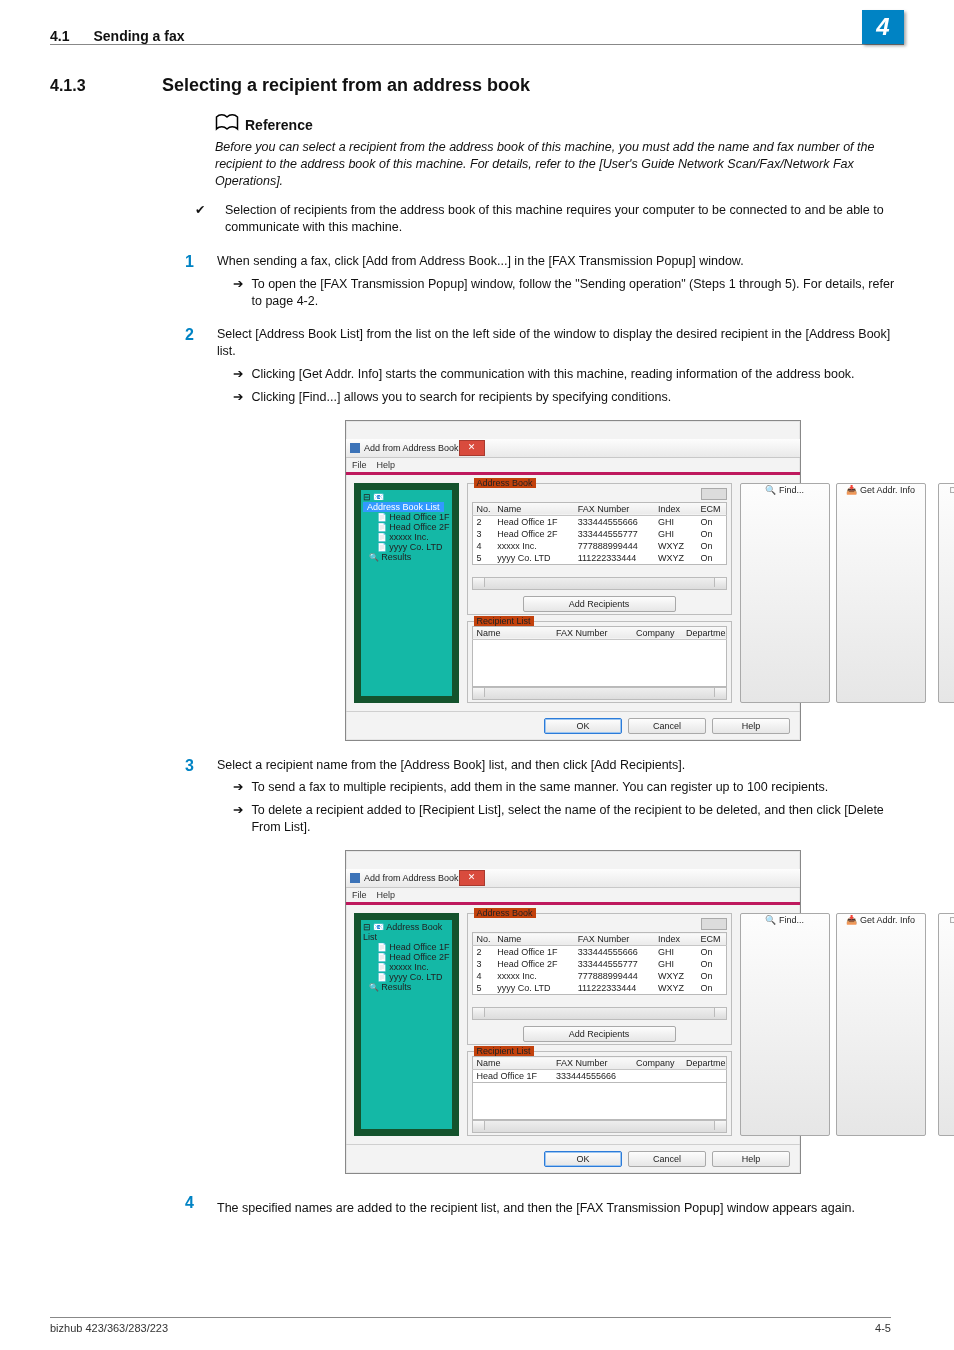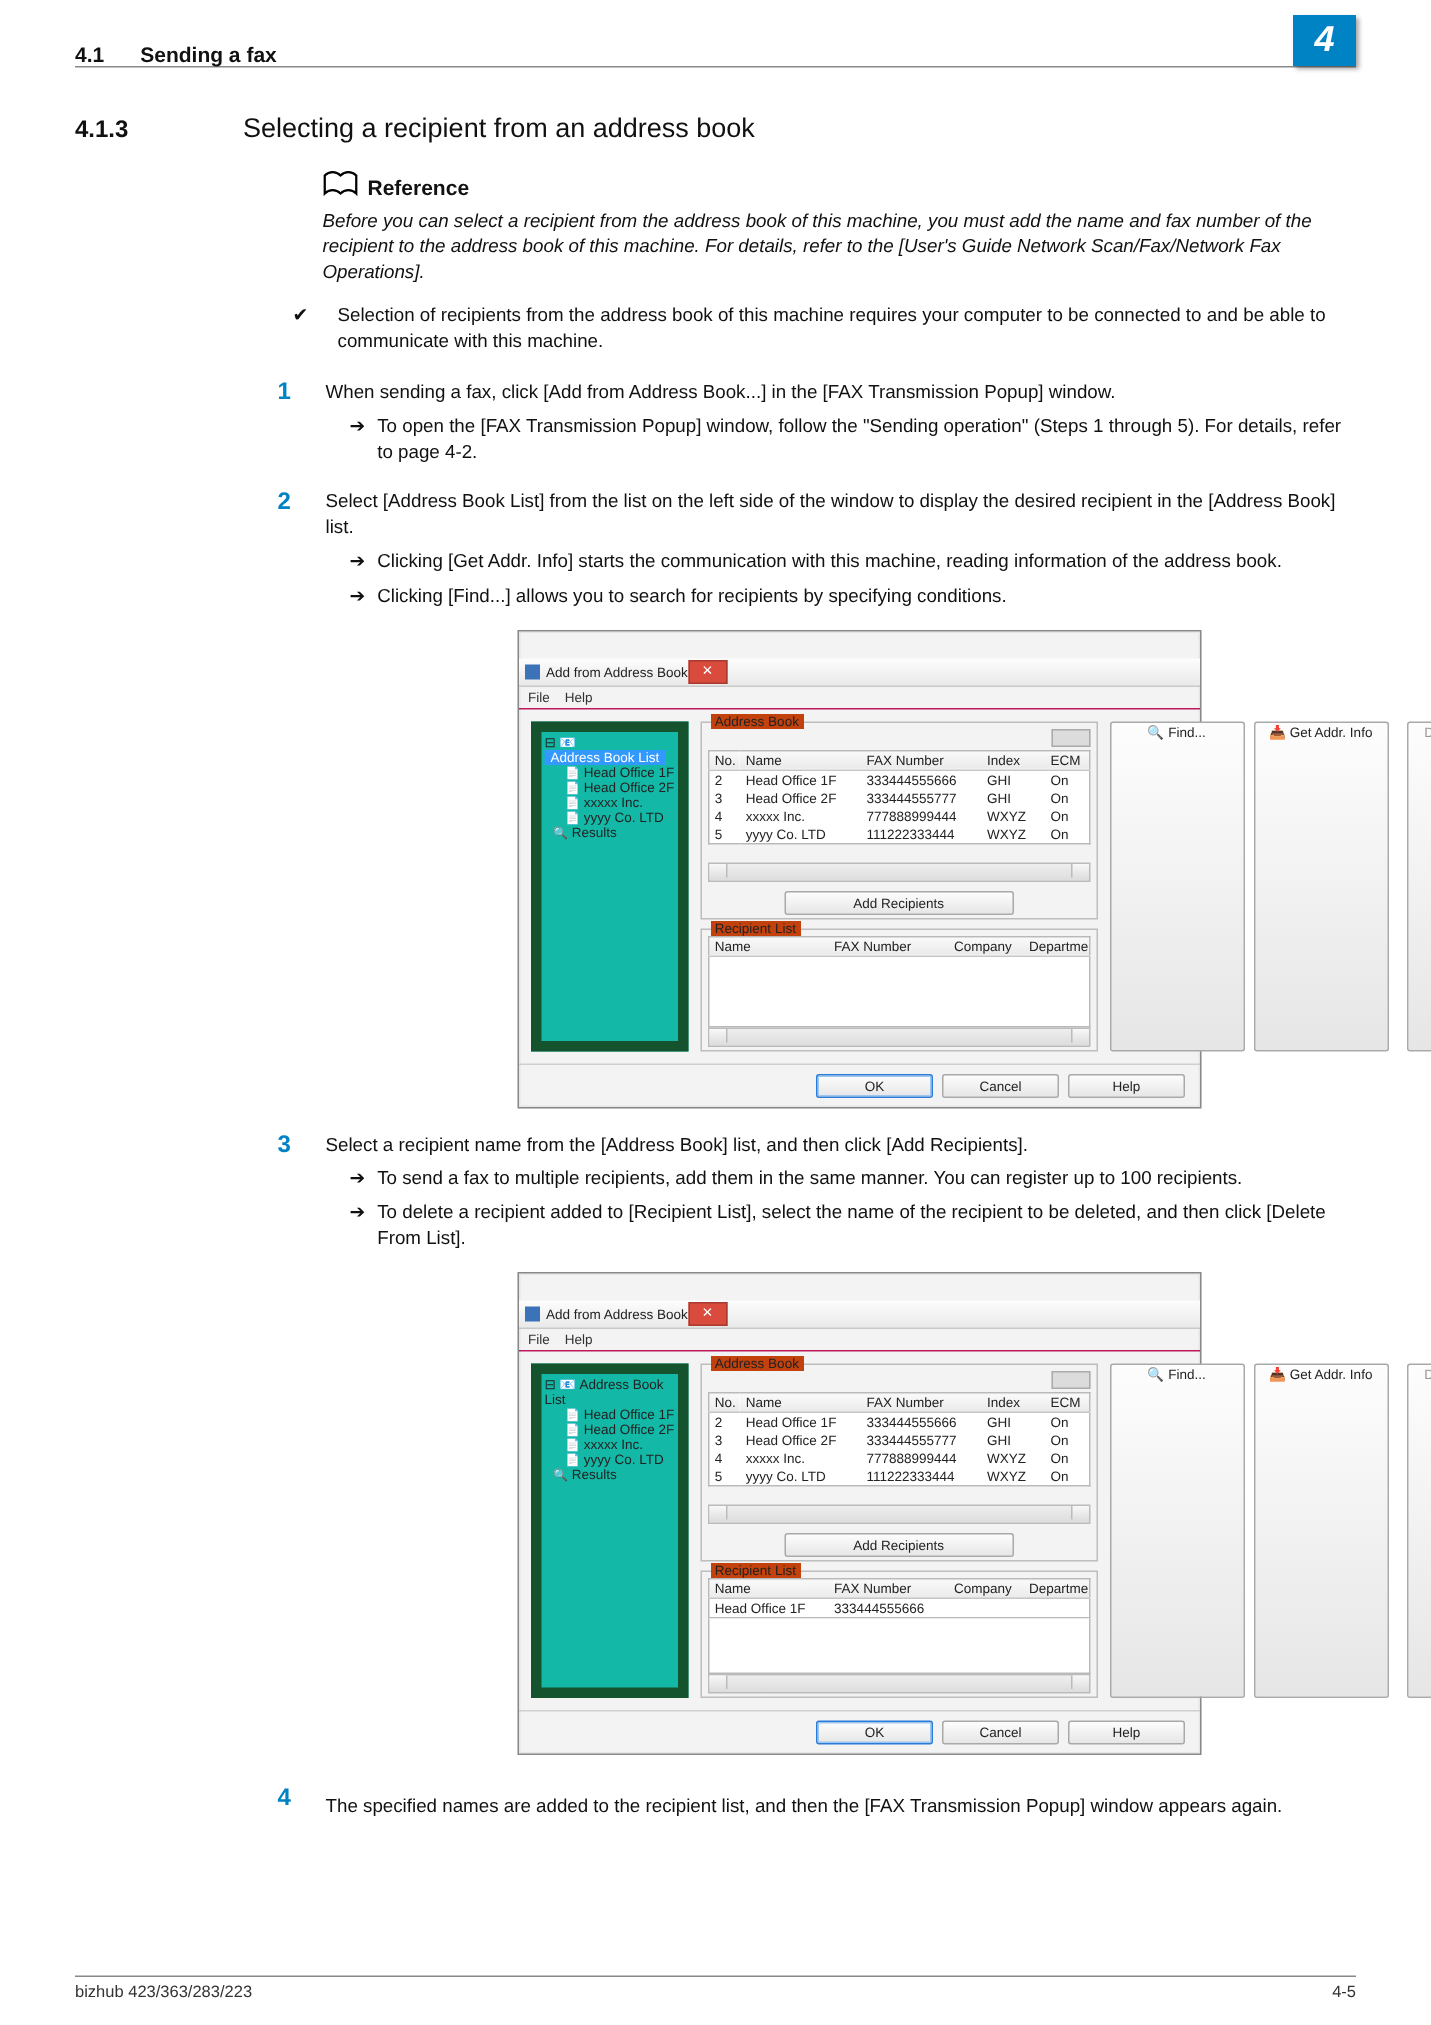--- a/index.html
+++ b/index.html
@@ -61,21 +61,21 @@
     align-items: baseline;
     gap: 32px;
     margin-top: 30px;
   }
   .section-num {
     font-weight: bold;
     font-size: 16px;
     width: 80px;
   }
   .section-title {
-    font-weight: normal;
+    font-weight: bold;
     font-size: 18px;
   }
 
   .indented { margin-left: var(--left-gutter); }
 
   
   .ref-block { margin-top: 18px; }
   .ref-head { display: flex; align-items: center; gap: 6px; font-weight: bold; font-size: 14px; }
   .ref-head svg { width: 24px; height: 18px; }
   .ref-body {
@@ -137,21 +137,21 @@
   .dlg-title { display: flex; align-items: center; gap: 4px; }
   .dlg-title .ico {
     width: 10px; height: 10px; background: #3c73b8; display:inline-block;
   }
   .dlg-close {
     width: 24px; height: 14px; background: #d94b3d; border: 1px solid #a83a2f;
     color: #fff; font-size: 9px; line-height: 12px; text-align: center;
   }
   .dlg-menu {
     height: 14px; padding: 0 6px; display: flex; gap: 10px;
-    border-bottom: 1px solid #be185d; align-items: center; color:#333;
+    border-bottom: 3px solid #be185d; align-items: center; color:#333;
   }
   .dlg-body {
     padding: 8px;
     display: flex; gap: 8px;
   }
   .dlg-tree {
     width: 104px;
     border: 7px solid #14532d;
     background: #14b8a6;
     padding: 2px;
@@ -219,21 +219,21 @@
   }
   .dlg-footer {
     border-top: 1px solid #cfcfcf;
     padding: 6px 10px;
     display:flex; justify-content:flex-end; gap:6px;
   }
 
   
   .pg-footer {
     position: absolute;
-    bottom: 16px; left: 50px; right: 50px;
+    bottom: 16px; left: 50px; right: 63px;
     border-top: 1px solid var(--rule);
     padding-top: 4px;
     display:flex; justify-content:space-between;
     font-size: 11px;
     color: #333;
   }
 </style>
 </head>
 <body>
 

